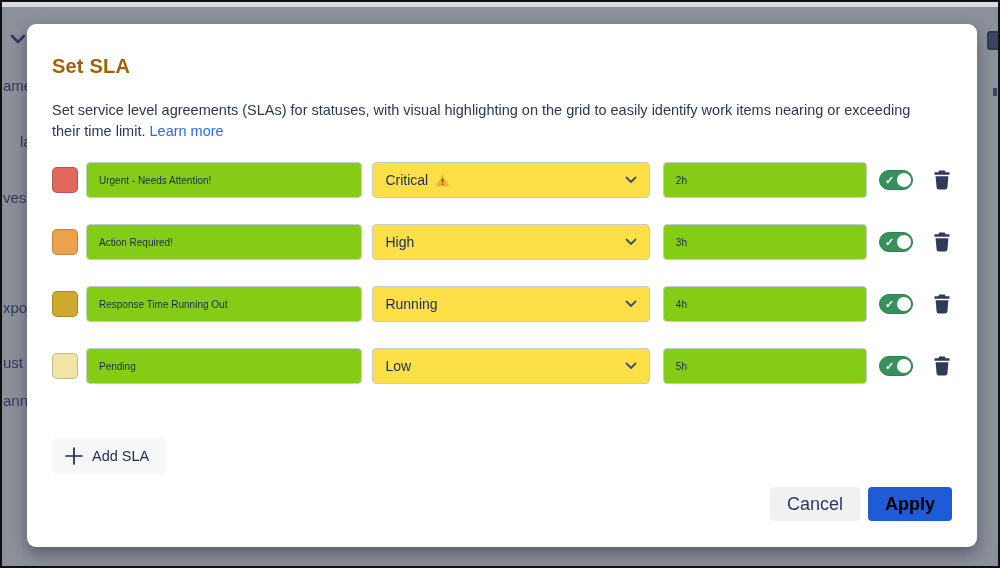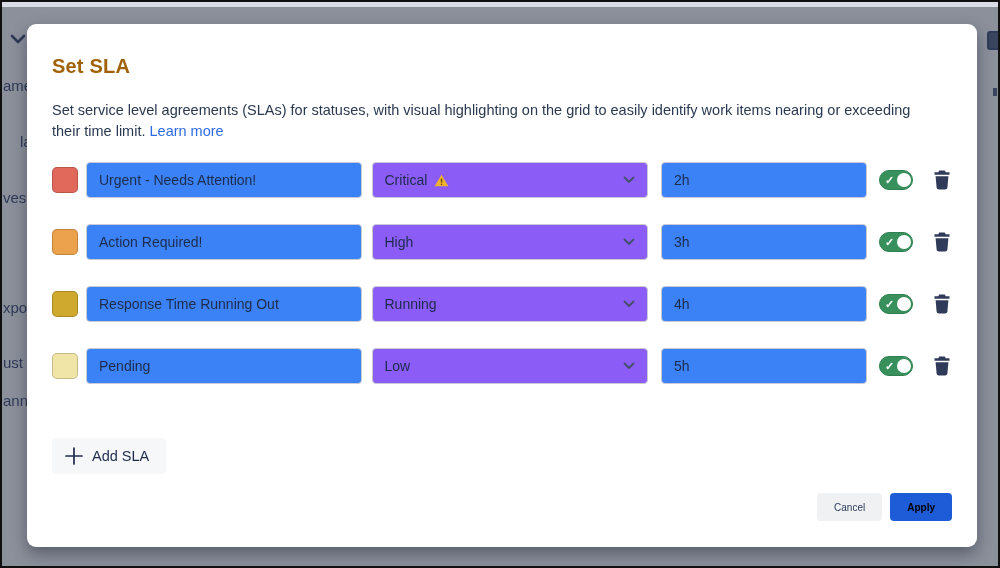--- a/index.html
+++ b/index.html
@@ -45,28 +45,28 @@
   }
   .learn-more { color:#2D6BE4; text-decoration:none; cursor:pointer; }
 
   .rows { margin-top:20px; }
   .sla-row { display:flex; align-items:center; height:36px; margin-bottom:26px; }
   .swatch {
     width:26px; height:26px; border-radius:5px; margin-right:8px;
     border:1px solid rgba(0,0,0,.18); flex:0 0 26px; cursor:pointer;
   }
   .txt-input {
-    height:36px; border:1px solid #C8CCD2; border-radius:4px; background:#3b82f6;
-    font-family:"Liberation Sans",sans-serif; font-size:14px; color:#1D2B4D;
+    height:36px; border:1px solid #C8CCD2; border-radius:4px; background:#84cc16;
+    font-family:"Liberation Sans",sans-serif; font-size:10px; color:#1D2B4D;
     padding:0 12px; outline:none;
   }
   .name-input { width:279px; margin-right:10px; }
   .select {
     width:280px; height:36px; margin-right:13px; border:1px solid #C8CCD2; border-radius:4px;
-    display:flex; align-items:center; padding:0 12px; cursor:pointer; background:#8b5cf6;
+    display:flex; align-items:center; padding:0 12px; cursor:pointer; background:#fde047;
   }
   .select-label { font-size:14px; color:#1D2B4D; }
   .warn { margin-left:7px; display:inline-flex; }
   .chev { margin-left:auto; display:inline-flex; }
   .time-input { width:206px; margin-right:12px; }
   .toggle {
     position:relative; width:34px; height:20px; border-radius:11px; margin-right:19px;
     background:#38915C; border:1.5px solid #2F7F50; flex:0 0 34px; cursor:pointer;
   }
   .toggle .check {
@@ -79,22 +79,22 @@
 
   .add-btn {
     margin-top:28px; display:inline-flex; align-items:center; height:36px;
     background:#F6F7F8; border:none; border-radius:4px; padding:0 17px 0 13px;
     font-family:"Liberation Sans",sans-serif; font-size:14.5px; color:#1E2B4D; cursor:pointer;
   }
   .add-btn .plus { margin-right:9px; display:inline-flex; }
 
   .footer { position:absolute; right:25px; bottom:26px; display:flex; gap:8px; }
   .btn {
-    height:28px; border:none; border-radius:4px; font-family:"Liberation Sans",sans-serif;
-    font-size:10px; cursor:pointer; padding:0 17px;
+    height:34px; border:none; border-radius:4px; font-family:"Liberation Sans",sans-serif;
+    font-size:18px; cursor:pointer; padding:0 17px;
   }
   .btn-cancel { background:#F0F1F3; color:#2C3A5C; font-weight:500; }
   .btn-apply  { background:#1D5CD6; color:#000000; font-weight:700; }
 </style>
 </head>
 <body>
 
 <div class="backdrop">
   <div>
     <span class="bd-frag">ame</span>

